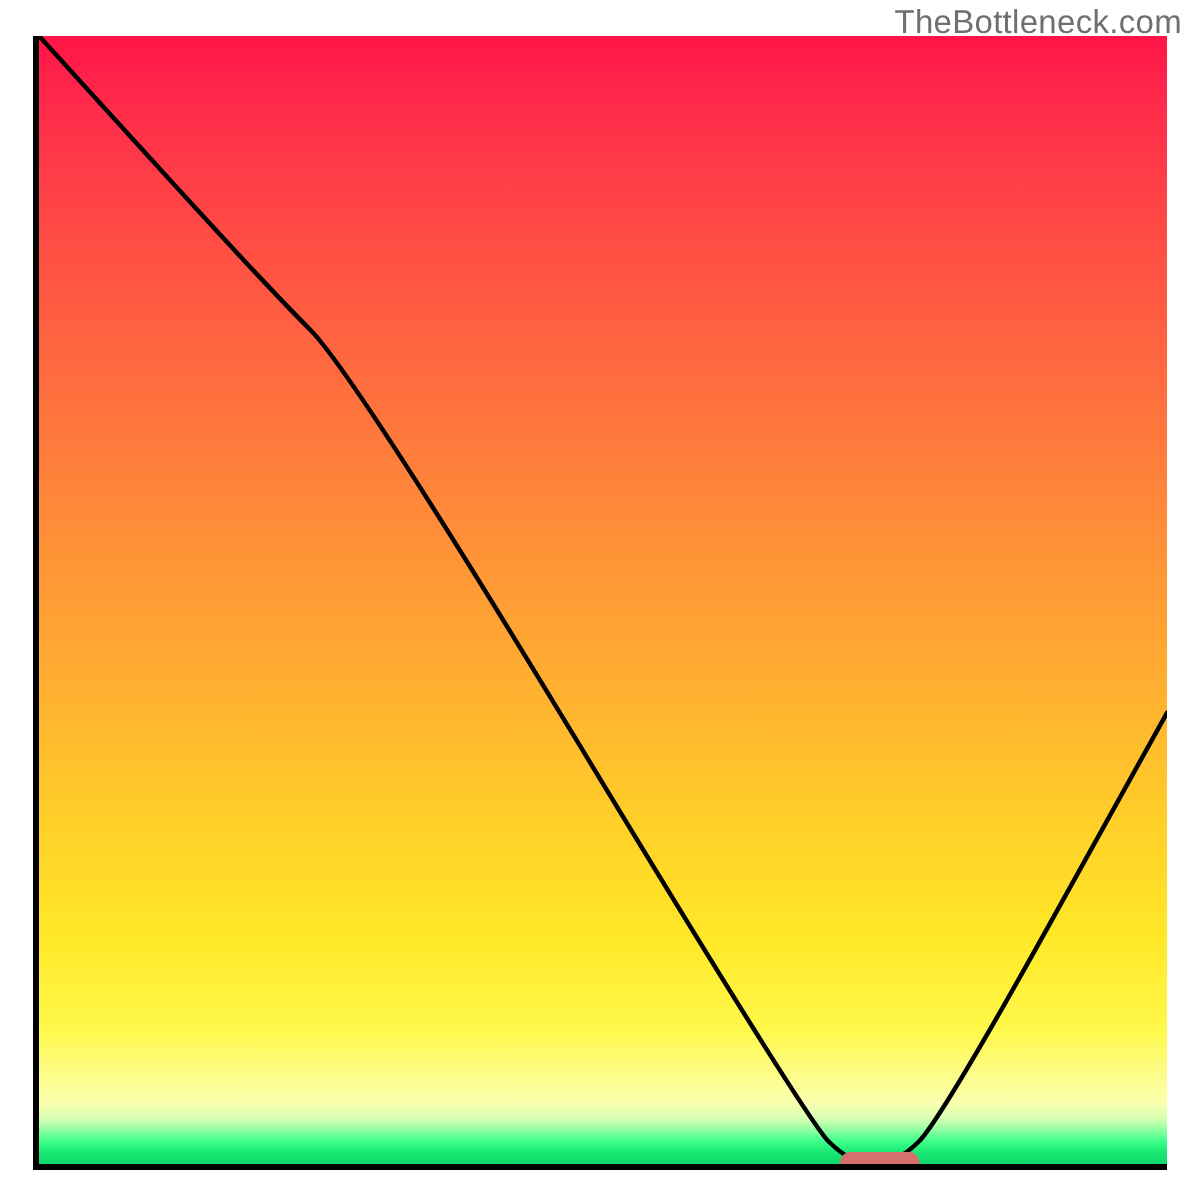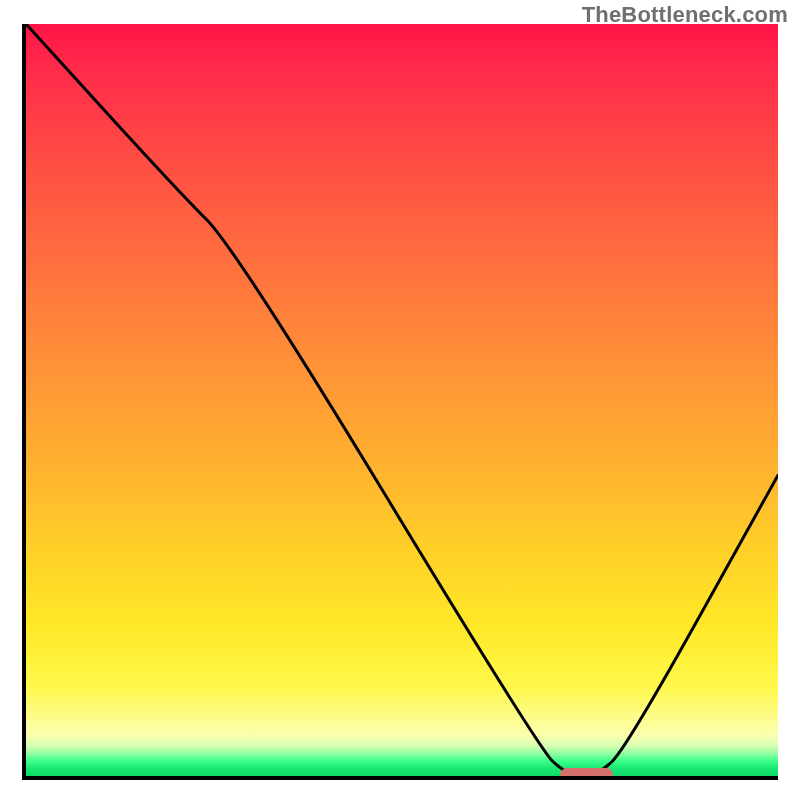--- a/index.html
+++ b/index.html
@@ -9,21 +9,21 @@
     height: 800px;
     background: #fff;
     font-family: Arial, Helvetica, sans-serif;
     position: relative;
   }
   .watermark {
     position: absolute;
     top: 2px;
     right: 12px;
     font-size: 22px;
-    font-weight: 700;
+    font-weight: 400;
     color: #6f6f6f;
     letter-spacing: 0.2px;
   }
   .plot-area {
     position: absolute;
     left: 22px;
     top: 24px;
     width: 756px;
     height: 756px;
     border-left: 4px solid #000;

